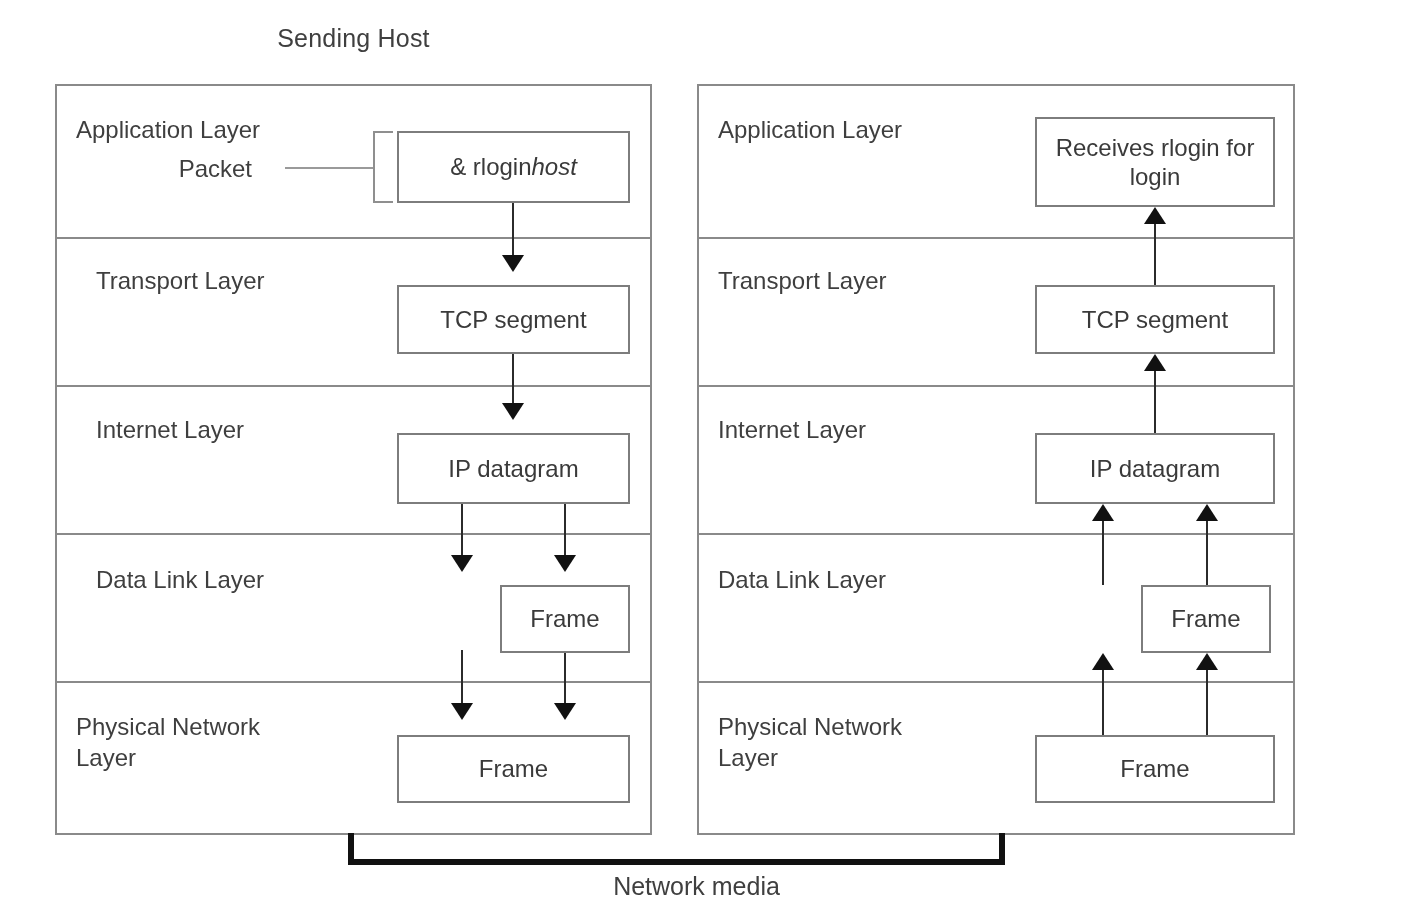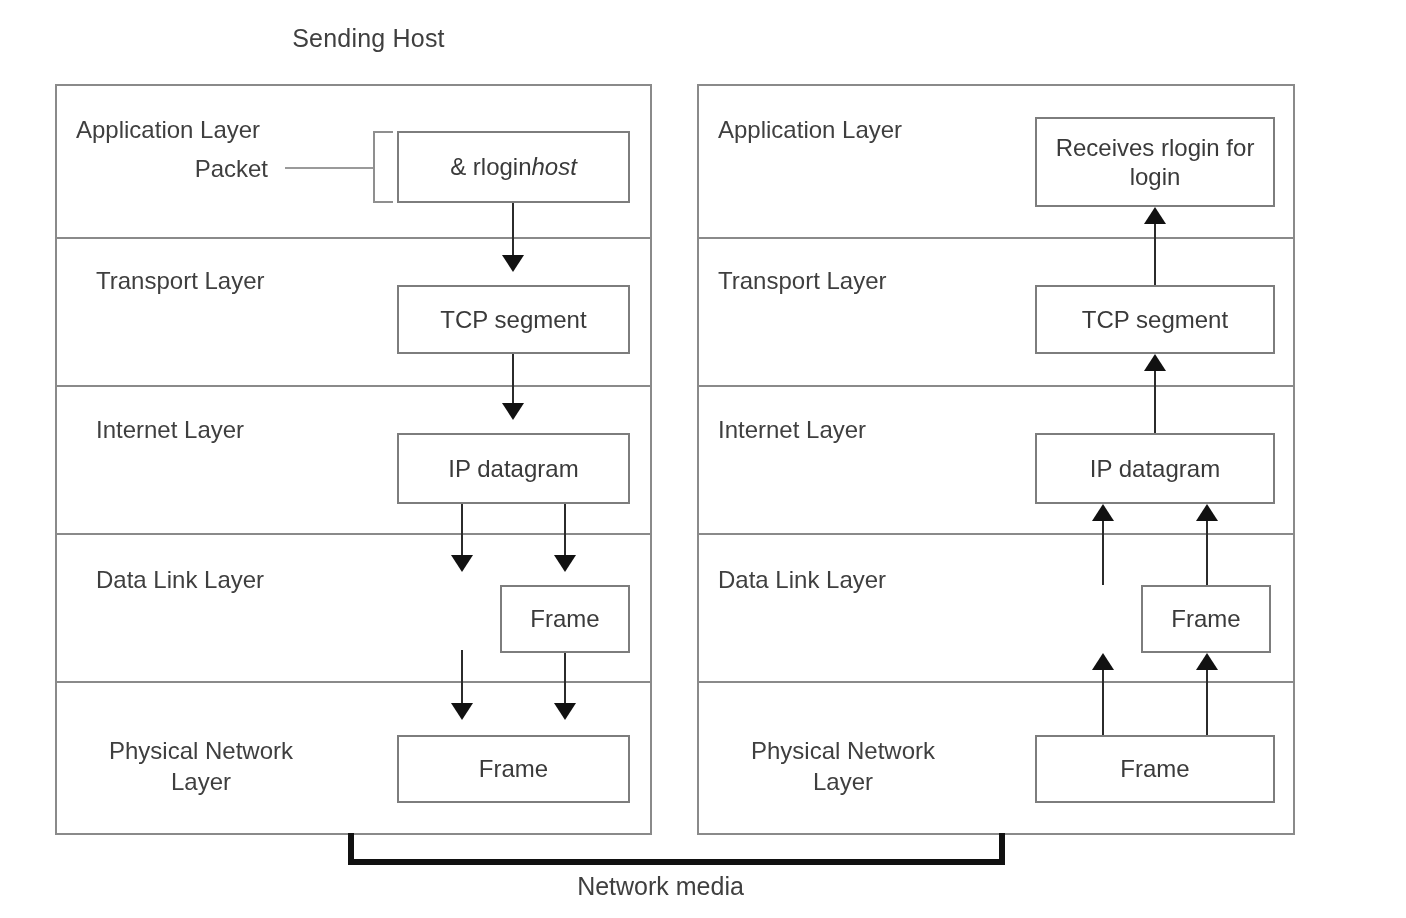--- a/index.html
+++ b/index.html
@@ -46,22 +46,21 @@
 
   
   .layer-label {
     position: absolute;
     font-size: 24px;
     color: #3f3f3f;
     line-height: 1.28;
     white-space: pre-line;
   }
   .layer-label.center-2 {
-    text-align: center;
-    margin-top: 24px;
+    text-align: left;
   }
 
   
   .unit-box {
     position: absolute;
     border: 2px solid #7d7d7d;
     background: #ffffff;
     box-sizing: border-box;
     display: flex;
     align-items: center;
@@ -128,37 +127,37 @@
     color: #3f3f3f;
     text-align: center;
     white-space: nowrap;
   }
 </style>
 </head>
 <body>
 
 <div id="stage">
 
-  <div class="host-title" style="left:70px; top:24px; width:597px;text-align:center;">Sending Host</div>
+  <div class="host-title" style="left:55px; top:24px; width:597px;text-align:center;">Sending Host</div>
 
   <div class="host-box" style="left:55px; top:84px; width:597px; height:751px;"></div>
 
   <div class="layer-sep" style="left:55px; top:237px; width:597px;"></div>
   <div class="layer-sep" style="left:55px; top:385px; width:597px;"></div>
   <div class="layer-sep" style="left:55px; top:533px; width:597px;"></div>
   <div class="layer-sep" style="left:55px; top:681px; width:597px;"></div>
 
   <div class="layer-label" style="left:76px; top:115px;">Application Layer</div>
   <div class="layer-label" style="left:96px; top:266px;">Transport Layer</div>
   <div class="layer-label" style="left:96px; top:415px;">Internet Layer</div>
   <div class="layer-label" style="left:96px; top:565px;">Data Link Layer</div>
   <div class="layer-label center-2" style="left:76px; top:712px; width:250px;">Physical Network
 Layer</div>
 
-  <div class="packet-caption" style="left:148px; top:155px; width:120px;">Packet</div>
+  <div class="packet-caption" style="left:132px; top:155px; width:120px;">Packet</div>
   <div class="packet-leader" style="left:285px; top:167px; width:88px;"></div>
   <div class="packet-bracket" style="left:373px; top:131px; width:20px; height:72px;"></div>
 
   <div class="unit-box" style="left:397px; top:131px; width:233px; height:72px;">
     <span>&amp; rlogin </span>
       <span class="ital">host</span>
   </div>
 
   <div class="conn">
     <div class="conn-line" style="left:512px; top:203px; height:55px;"></div>
@@ -244,15 +243,15 @@
     <div class="arrow-up" style="left:1092px; top:653px;"></div>
   </div>
   <div class="conn">
     <div class="conn-line" style="left:1206px; top:670px; height:65px;"></div>
     <div class="arrow-up" style="left:1196px; top:653px;"></div>
   </div>
 
   <div class="unit-box" style="left:1035px; top:735px; width:240px; height:68px;">Frame</div>
 
   <div class="media-bracket" style="left:348px; top:833px; width:657px; height:32px;"></div>
-  <div class="media-label" style="left:332px; top:872px; width:657px;">Network media</div>
+  <div class="media-label" style="left:368px; top:872px; width:657px;">Network media</div>
 
 </div>
 
 </body></html>

